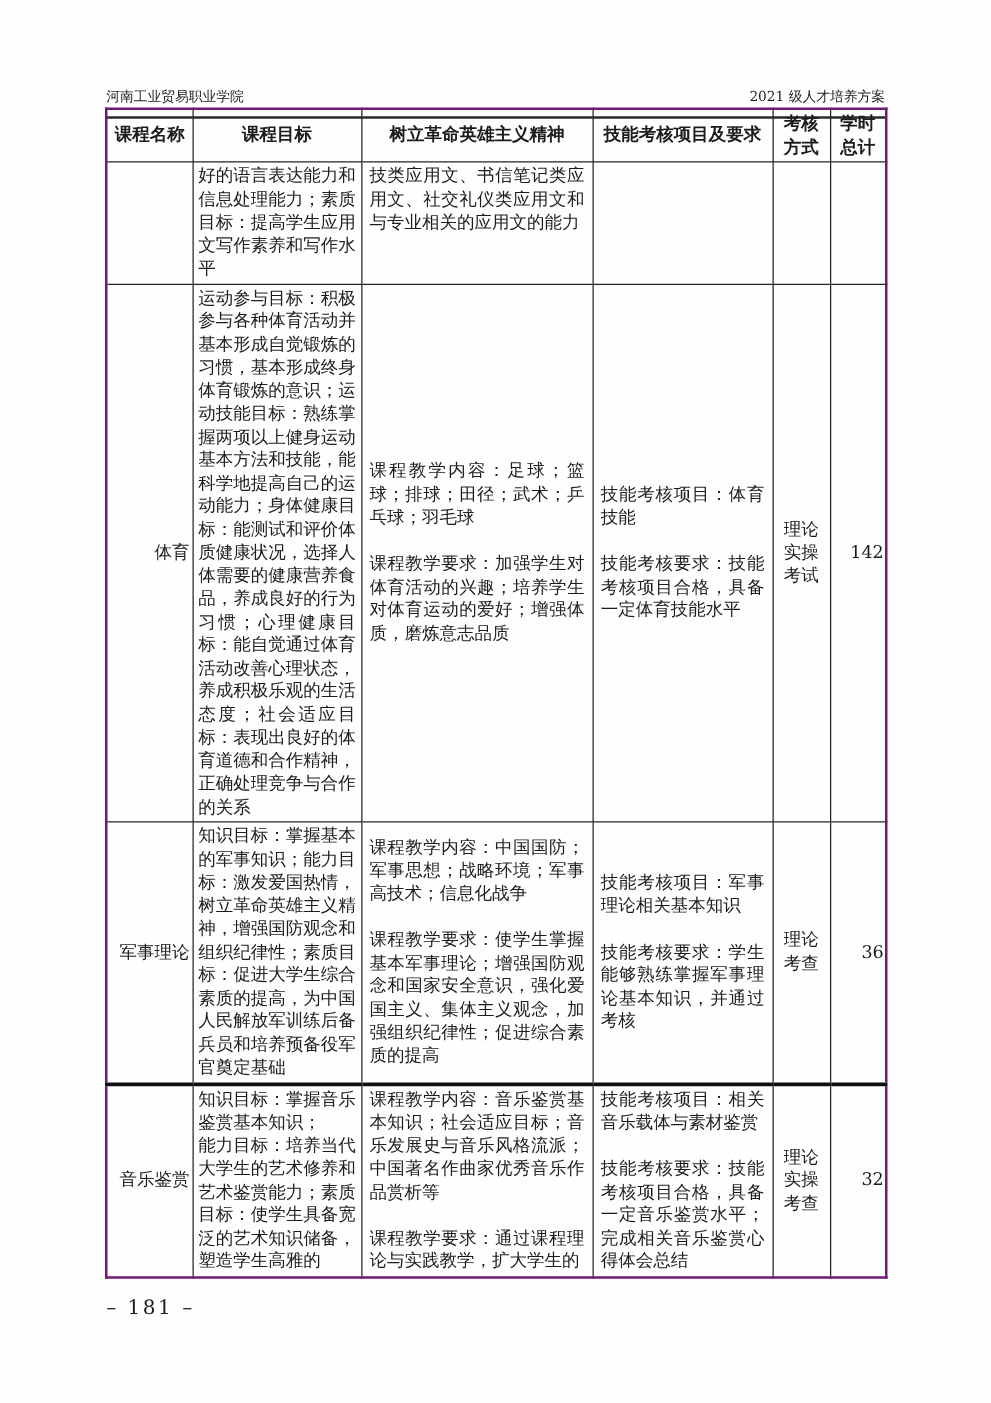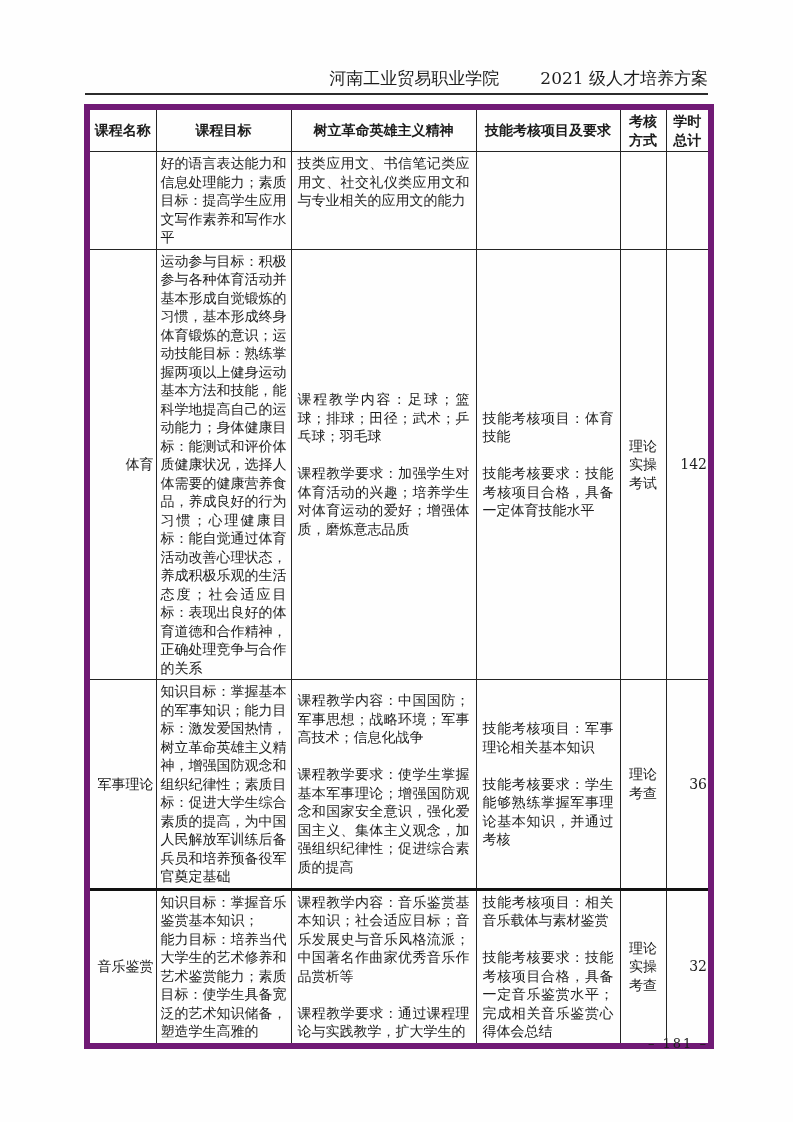--- a/index.html
+++ b/index.html
@@ -15,41 +15,41 @@
     font-family: "DejaVu Serif", "Liberation Serif", serif;
     color: #1c1c1c;
     overflow: hidden;
   }
   .running-head {
     position: absolute;
     top: 70px;
     left: 85px;
     width: 623px;
     display: flex;
-    justify-content: flex-end;
-    font-size: 17px;
+    justify-content: space-between;
+    font-size: 11px;
     line-height: 16px;
     gap: 41px;
   }
   .head-rule {
     position: absolute;
     top: 93px;
     left: 85px;
     width: 623px;
     height: 0;
     border-top: 2px solid #2b2b2b;
   }
   table.course-table {
     position: absolute;
-    top: 104px;
+    top: 86px;
     left: 84px;
     width: 624px;
     border-collapse: collapse;
     table-layout: fixed;
-    border: 6px solid #701a75;
+    border: 2px solid #701a75;
   }
   .course-table th, .course-table td {
     border: 1.5px solid #242424;
     padding: 2px 5px;
     font-size: 14px;
     line-height: 18.5px;
     vertical-align: middle;
     overflow: hidden;
   }
   .course-table th {
@@ -96,22 +96,21 @@
     margin: 0;
   }
   .para-gap p + p {
     margin-top: 18.5px;
   }
   .page-number {
     position: absolute;
     top: 1036px;
     left: 85px;
     width: 623px;
-    text-align: right;
-    font-size: 13px;
+    font-size: 16px;
     letter-spacing: 2px;
   }
 </style>
 </head>
 <body>
 
 <div class="page">
 
   <div class="running-head">
     <span>河南工业贸易职业学院</span>

